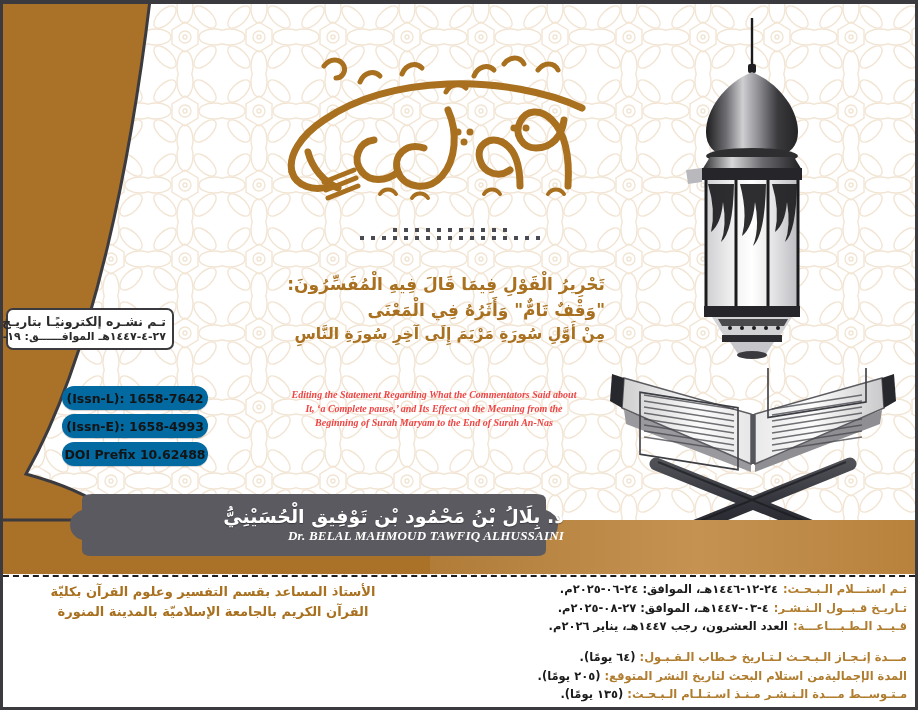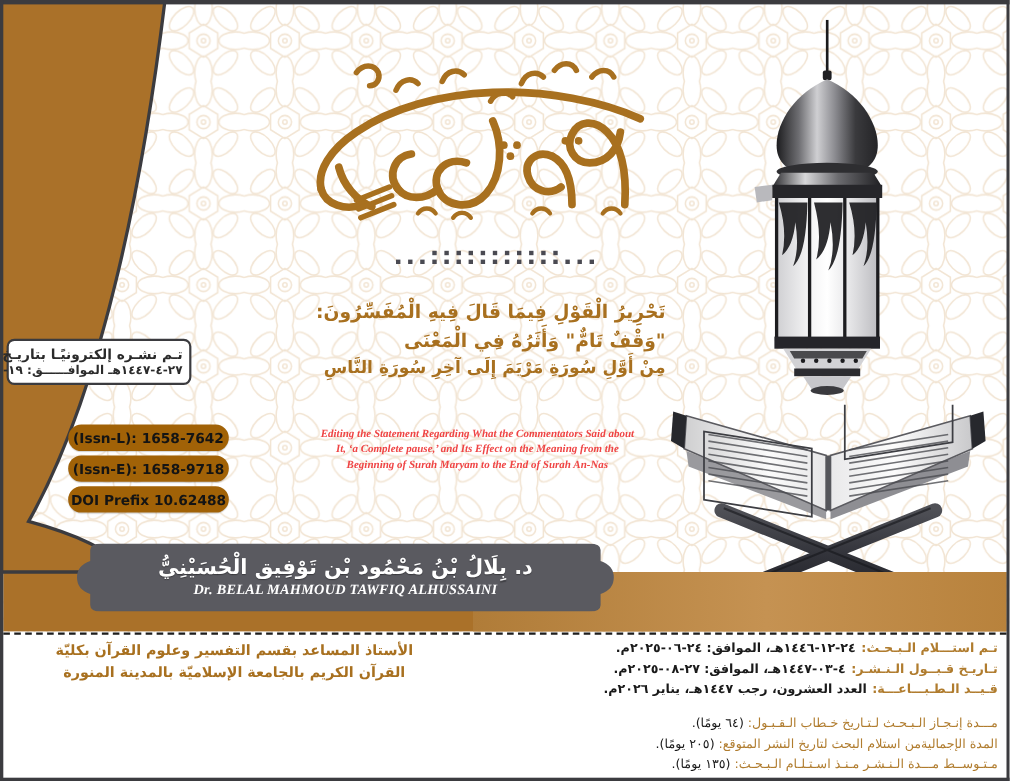--- a/index.html
+++ b/index.html
@@ -62,21 +62,21 @@
   }
   .pubdate-line2 {
     font-family:"DejaVu Sans", sans-serif;
     font-size:11px; font-weight:bold; color:#2b2b2b;
     line-height:1.3; white-space:nowrap;
   }
 
   
   .pill {
     position:absolute; left:62px; width:146px; height:24px;
-    background:#a16207; border-radius:12px;
+    background:#0369a1; border-radius:12px;
     display:flex; align-items:center; justify-content:center;
     font-family:"DejaVu Sans", sans-serif;
     font-size:12.5px; font-weight:bold; color:#141414;
     white-space:nowrap;
     box-shadow:0 1px 1px rgba(0,0,0,.18);
   }
   #pill-issnl { top:386px; }
   #pill-issne { top:414px; }
   #pill-doi   { top:442px; }
 
@@ -114,21 +114,21 @@
     font-size:10px; line-height:1.42;
     color:#ef4444;
   }
 
   
   .author-banner {
     position:absolute; left:64px; top:494px; width:500px; height:62px;
   }
   .author-inner {
     position:absolute; inset:0;
-    display:flex; flex-direction:column; align-items:center; justify-content:center;
+    display:flex; flex-direction:column; align-items:flex-end; justify-content:center;
     color:#ffffff;
   }
   .author-ar {
     font-family:"DejaVu Sans", sans-serif;
     direction:rtl; font-size:19px; font-weight:bold;
     line-height:1.1; white-space:nowrap;
     text-shadow:0 1px 1px rgba(0,0,0,.35);
   }
   .author-en {
     font-family:"Liberation Serif", serif;
@@ -159,21 +159,21 @@
   .meta-label {
     color:#b07c2e; font-weight:bold; letter-spacing:.5px;
   }
   .meta-value {
     color:#1a1a1a; font-weight:bold; margin-right:5px;
   }
   .dur-block { margin-top:12px; }
   .dur-line {
     font-family:"DejaVu Sans", sans-serif;
     font-size:11.5px; line-height:1.62; white-space:nowrap;
-    color:#b07c2e; font-weight:normal; letter-spacing:.4px;
+    color:#b07c2e; font-weight:bold; letter-spacing:.4px;
   }
   .dur-line .v { color:#1a1a1a; }
 
   .footer-left {
     position:absolute; left:10px; top:4px; width:400px; text-align:center;
   }
   .affil-ar {
     direction:rtl;
     font-family:"DejaVu Sans", sans-serif;
     font-size:13px; font-weight:bold; color:#a8701f;
@@ -417,21 +417,21 @@
         <i class="dot"></i>
     </div>
   </div>
 
   <div class="pubdate-box">
     <div class="pubdate-line1">تـم نشـره إلكترونيًـا بتاريـخ:</div>
     <div class="pubdate-line2">٢٧-٤-١٤٤٧هـ الموافــــــق: ١٩-١٠-٢٠٢٥م</div>
   </div>
 
   <div class="pill" id="pill-issnl">(Issn-L): 1658-7642</div>
-  <div class="pill" id="pill-issne">(Issn-E): 1658-9718</div>
+  <div class="pill" id="pill-issne">(Issn-E): 1658-4993</div>
   <div class="pill" id="pill-doi">DOI Prefix 10.62488</div>
 
   <div class="title-ar">
     <span class="l1">تَحْرِيرُ الْقَوْلِ فِيمَا قَالَ فِيهِ الْمُفَسِّرُونَ:</span>
     <span class="l2">"وَقْفٌ تَامٌّ" وَأَثَرُهُ فِي الْمَعْنَى</span>
     <span class="l3">مِنْ أَوَّلِ سُورَةِ مَرْيَمَ إِلَى آخِرِ سُورَةِ النَّاسِ</span>
   </div>
 
   <div class="title-en">Editing the Statement Regarding What the Commentators Said about It, ‘a Complete pause,’ and Its Effect on the Meaning from the Beginning of Surah Maryam to the End of Surah An-Nas</div>
 

